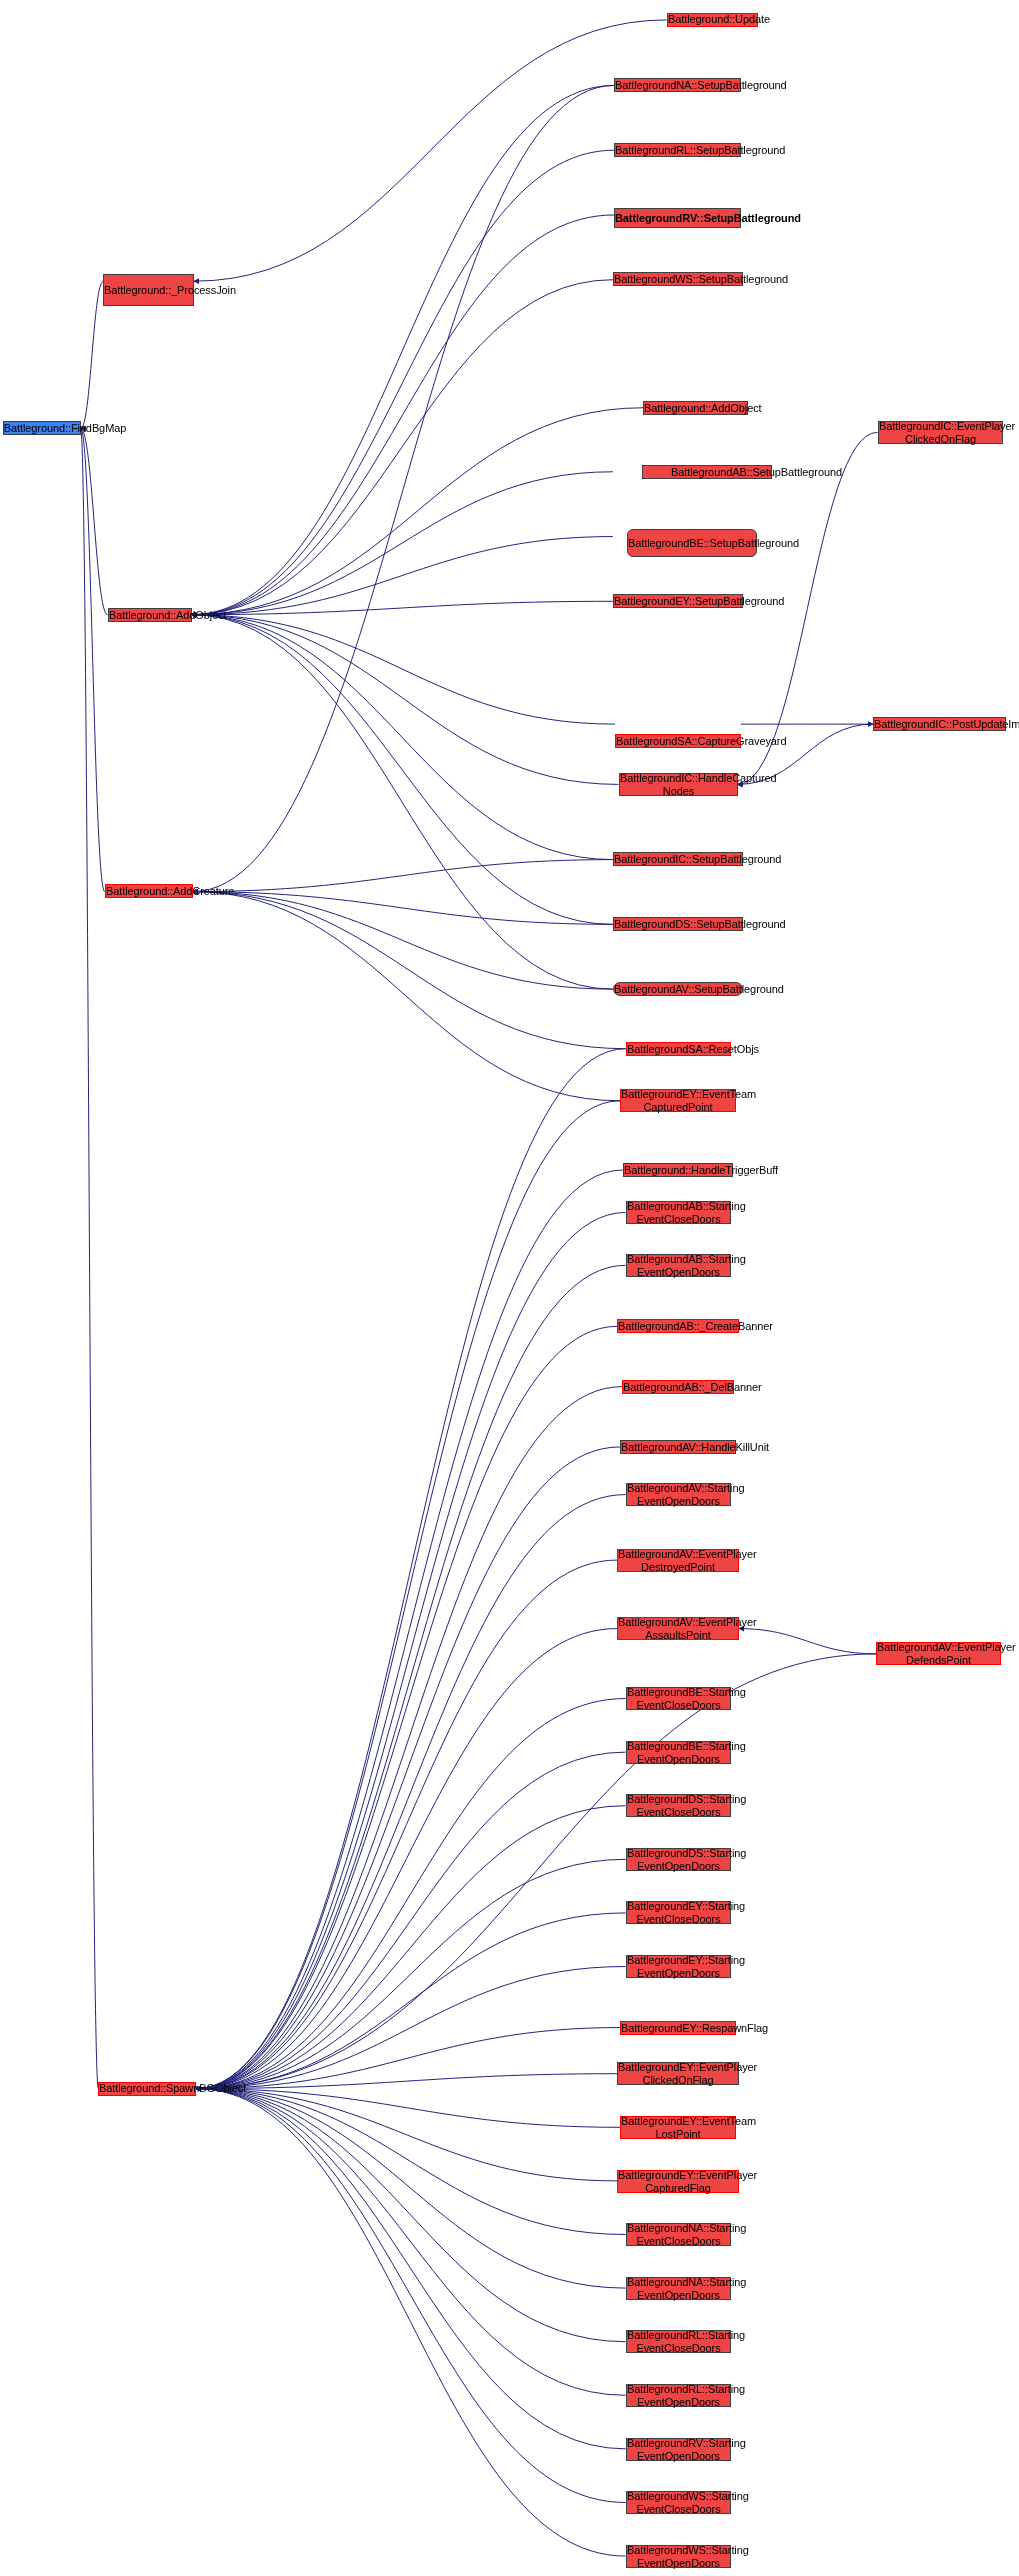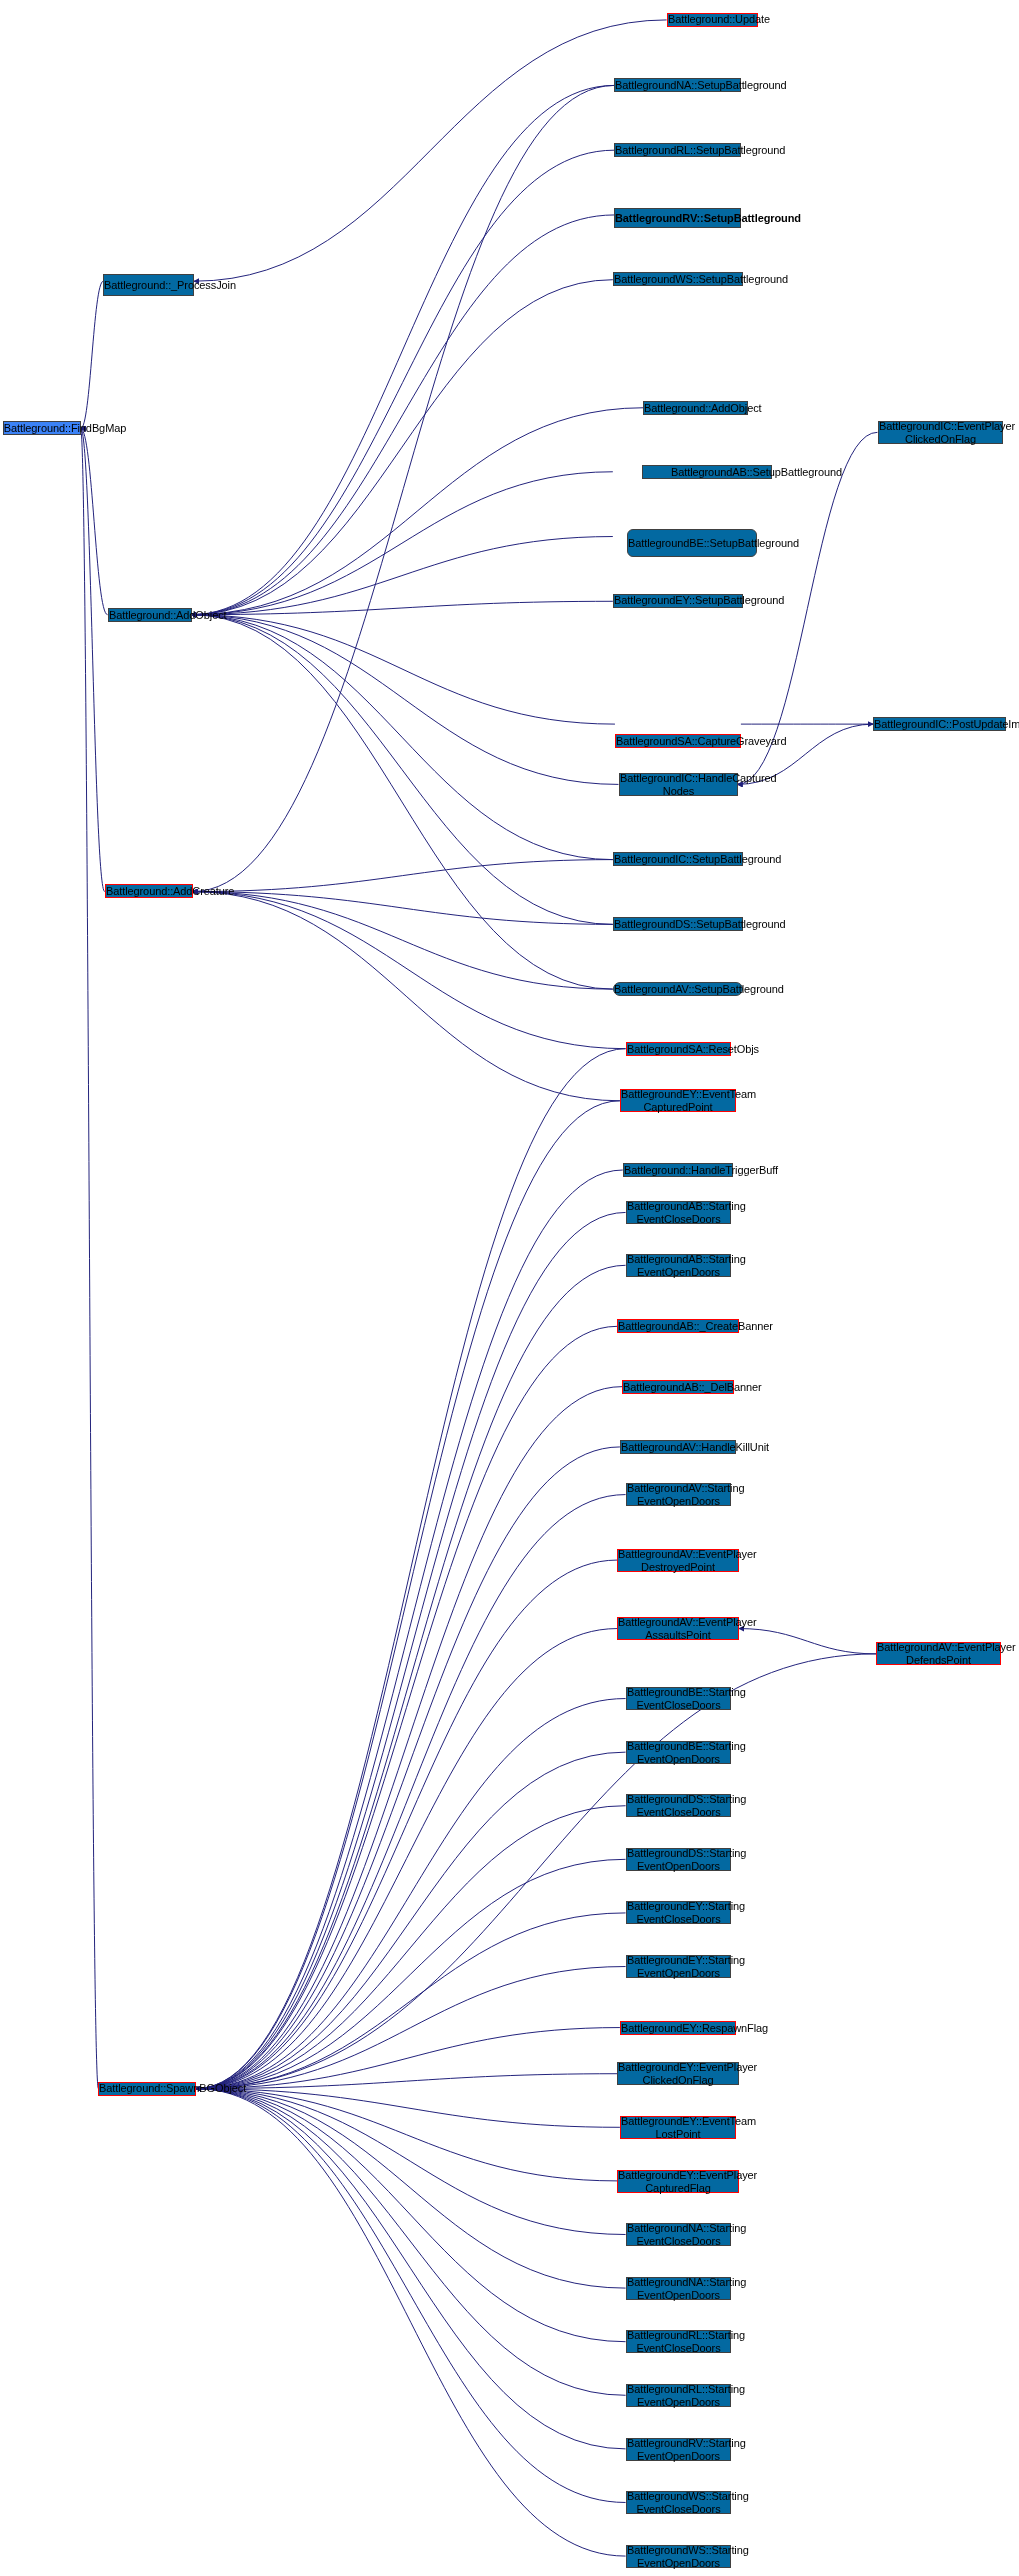--- a/index.html
+++ b/index.html
@@ -27,21 +27,21 @@
   .node {
     position: absolute;
     box-sizing: border-box;
     display: flex;
     align-items: center;
     justify-content: center;
     text-align: center;
     font-size: 11px;
     line-height: 13px;
     color: #000000;
-    background: #0369a1;
+    background: #ef4444;
     border: 1px solid #404040;
     white-space: pre-line;
     letter-spacing: -0.1px;
     cursor: pointer;
     z-index: 5;
   }
   .node.red {
     border: 1px solid #ff0000;
   }
   .node.root {
@@ -118,33 +118,33 @@
         <path d="M 634.1472222222222 2319.3377167630056 C 438.2000347222222 2319.3377167630056, 394.6562152777778 2117.0984104046242, 198.70902777777778 2117.0984104046242" fill="none" stroke="#1f1f7a" stroke-width="1" marker-end="url(#arrow)"></path>
         <path d="M 634.1472222222222 2373.670664739884 C 438.2000347222222 2373.670664739884, 394.6562152777778 2117.0984104046242, 198.70902777777778 2117.0984104046242" fill="none" stroke="#1f1f7a" stroke-width="1" marker-end="url(#arrow)"></path>
         <path d="M 634.1472222222222 2428.003612716763 C 438.2000347222222 2428.003612716763, 394.6562152777778 2117.0984104046242, 198.70902777777778 2117.0984104046242" fill="none" stroke="#1f1f7a" stroke-width="1" marker-end="url(#arrow)"></path>
         <path d="M 634.1472222222222 2482.336560693642 C 438.2000347222222 2482.336560693642, 394.6562152777778 2117.0984104046242, 198.70902777777778 2117.0984104046242" fill="none" stroke="#1f1f7a" stroke-width="1" marker-end="url(#arrow)"></path>
         <path d="M 634.1472222222222 2536.6695086705204 C 438.2000347222222 2536.6695086705204, 394.6562152777778 2117.0984104046242, 198.70902777777778 2117.0984104046242" fill="none" stroke="#1f1f7a" stroke-width="1" marker-end="url(#arrow)"></path>
         <path d="M 634.1472222222222 2591.002456647399 C 438.2000347222222 2591.002456647399, 394.6562152777778 2117.0984104046242, 198.70902777777778 2117.0984104046242" fill="none" stroke="#1f1f7a" stroke-width="1" marker-end="url(#arrow)"></path>
         <path d="M 751.0770833333333 733.8721098265896 C 811.4430208333333 733.8721098265896, 824.8576736111112 733.8721098265896, 885.2236111111112 733.8721098265896" fill="none" stroke="#1f1f7a" stroke-width="1" marker-end="url(#arrow)"></path>
       </g>
   </svg>
 <div class="node root" style="left: 2.8px; top: 421px; width: 78px; height: 14px;"><span class="label">Battleground::FindBgMap</span></div>
-    <div class="node" style="left: 103px; top: 274px; width: 91px; height: 22px;"><span class="label">Battleground::_ProcessJoin</span></div>
+    <div class="node" style="left: 103px; top: 274px; width: 91px; height: 32px;"><span class="label">Battleground::_ProcessJoin</span></div>
     <div class="node" style="left: 108px; top: 608px; width: 84px; height: 14px;"><span class="label">Battleground::AddObject</span></div>
     <div class="node red" style="left: 105px; top: 884px; width: 88px; height: 14px;"><span class="label">Battleground::AddCreature</span></div>
     <div class="node red" style="left: 98px; top: 2082px; width: 98px; height: 14px; align-items: flex-end;"><span class="label">Battleground::SpawnBGObject</span></div>
     <div class="node red" style="left: 667px; top: 12.7px; width: 91px; height: 14px;"><span class="label">Battleground::Update</span></div>
     <div class="node" style="left: 614px; top: 78px; width: 127px; height: 14px;"><span class="label">BattlegroundNA::SetupBattleground</span></div>
     <div class="node" style="left: 614px; top: 143px; width: 127px; height: 14px;"><span class="label">BattlegroundRL::SetupBattleground</span></div>
     <div class="node" style="left: 614px; top: 208px; width: 127px; height: 20px; font-weight: bold;"><span class="label">BattlegroundRV::SetupBattleground</span></div>
     <div class="node" style="left: 613px; top: 272px; width: 130px; height: 14px;"><span class="label">BattlegroundWS::SetupBattleground</span></div>
     <div class="node" style="left: 643px; top: 401px; width: 105px; height: 14px;"><span class="label">Battleground::AddObject</span></div>
     <div class="node" style="left: 642px; top: 465px; width: 130px; height: 14px; padding-left: 28px;"><span class="label">BattlegroundAB::SetupBattleground</span></div>
     <div class="node" style="left: 627px; top: 529px; width: 130px; height: 28px; border-radius: 6px;"><span class="label">BattlegroundBE::SetupBattleground</span></div>
-    <div class="node" style="left: 613px; top: 594px; width: 130px; height: 14px; align-items: flex-end;"><span class="label">BattlegroundEY::SetupBattleground</span></div>
+    <div class="node" style="left: 613px; top: 594px; width: 130px; height: 14px;"><span class="label">BattlegroundEY::SetupBattleground</span></div>
     <div class="node red" style="left: 615px; top: 717px; width: 126px; height: 14px; margin-top: 17px;"><span class="label">BattlegroundSA::CaptureGraveyard</span></div>
     <div class="node" style="left: 619px; top: 773px; width: 119px; height: 23px;"><span class="label">BattlegroundIC::HandleCaptured
 Nodes</span></div>
     <div class="node" style="left: 613px; top: 852px; width: 130px; height: 14px;"><span class="label">BattlegroundIC::SetupBattleground</span></div>
     <div class="node" style="left: 613px; top: 917px; width: 130px; height: 14px;"><span class="label">BattlegroundDS::SetupBattleground</span></div>
     <div class="node" style="left: 613px; top: 982px; width: 130px; height: 14px; border-radius: 7px;"><span class="label">BattlegroundAV::SetupBattleground</span></div>
     <div class="node red" style="left: 626px; top: 1042px; width: 105px; height: 14px;"><span class="label">BattlegroundSA::ResetObjs</span></div>
     <div class="node red" style="left: 620px; top: 1089px; width: 116px; height: 23px;"><span class="label">BattlegroundEY::EventTeam
 CapturedPoint</span></div>
     <div class="node" style="left: 623px; top: 1163px; width: 110px; height: 14px;"><span class="label">Battleground::HandleTriggerBuff</span></div>

